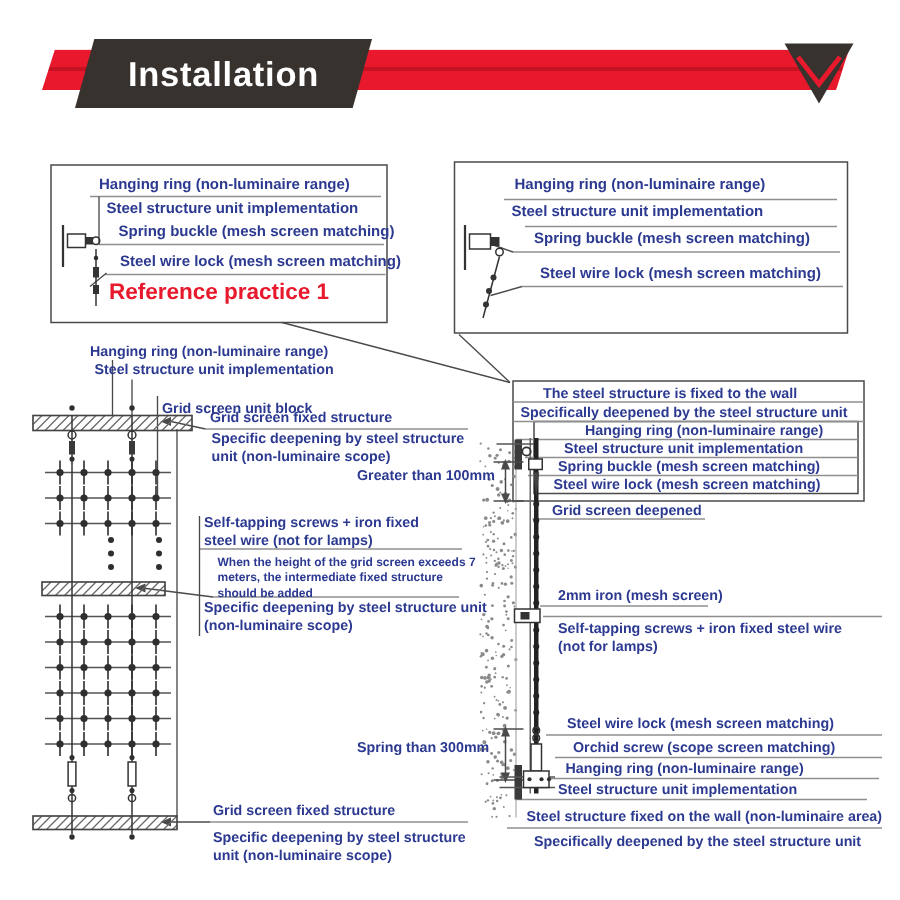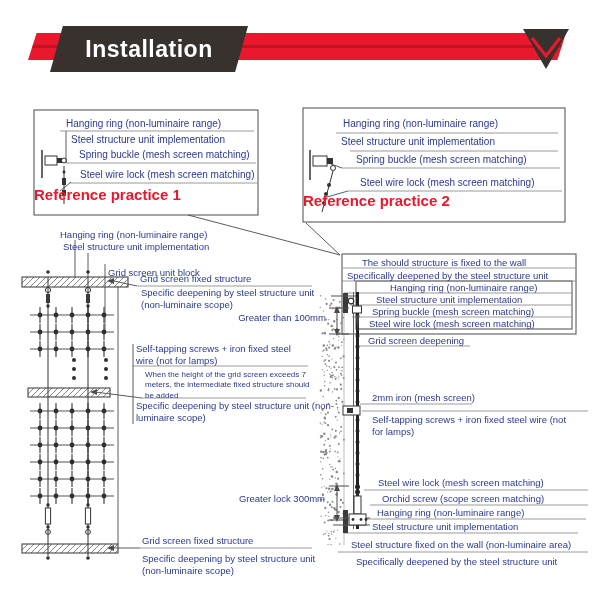--- a/index.html
+++ b/index.html
@@ -1,24 +1,24 @@
 <!DOCTYPE html>
 <html style="--red: #e8192c; --blue: #2b3990;"><head>
 <meta charset="utf-8">
 <style>
   html,body{margin:0;padding:0;background:#fff;}
   #stage{position:relative;width:588px;height:600px;background:#fff;overflow:hidden;
          font-family:"Liberation Sans",sans-serif;}
   #art{position:absolute;left:0;top:0;z-index:1;}
-  .lbl{position:absolute;z-index:2;color:var(--blue,#2b3990);font-weight:400;
+  .lbl{position:absolute;z-index:2;color:var(--blue,#2b3990);font-weight:700;
        font-size:9.5px;line-height:1.25;white-space:nowrap;}
   .wrap{white-space:normal;}
   .note{font-size:8px;line-height:1.3;}
   .ref10{font-size:10px;}
-  .rtitle{color:var(--red,#e8192c);font-weight:700;font-size:15px;text-align:left;white-space:nowrap;}
+  .rtitle{color:var(--red,#e8192c);font-weight:700;font-size:15px;text-align:center;white-space:nowrap;}
   .dim{text-align:center;}
   .band{position:absolute;left:28px;top:33px;width:538px;height:27px;z-index:2;
         background:linear-gradient(180deg,var(--red,#e8192c) 0 44%,#c51222 44% 54%,var(--red,#e8192c) 54%);
         clip-path:polygon(1.6% 0,100% 0,98.4% 100%,0 100%);}
   .plate{position:absolute;left:50px;top:26px;width:198px;height:46px;z-index:3;background:#38322f;
          clip-path:polygon(6.5% 0,100% 0,93.5% 100%,0 100%);
          display:flex;align-items:center;justify-content:center;}
   .plate span{color:#fff;font-weight:700;font-size:23px;letter-spacing:.5px;}
   .tri{position:absolute;left:520px;top:27px;z-index:4;}
 </style>
@@ -567,42 +567,41 @@
   <div class="lbl ref10" style="left:66px;top:118px">Hanging ring (non-luminaire range)</div>
   <div class="lbl ref10" style="left:71px;top:134px">Steel structure unit implementation</div>
   <div class="lbl ref10" style="left:79px;top:149px">Spring buckle (mesh screen matching)</div>
   <div class="lbl ref10" style="left:80px;top:169px">Steel wire lock (mesh screen matching)</div>
   <div class="lbl rtitle" style="left:34px;top:186px;width:224px">Reference practice 1</div>
 
   <div class="lbl ref10" style="left:343px;top:118px">Hanging ring (non-luminaire range)</div>
   <div class="lbl ref10" style="left:341px;top:136px">Steel structure unit implementation</div>
   <div class="lbl ref10" style="left:356px;top:154px">Spring buckle (mesh screen matching)</div>
   <div class="lbl ref10" style="left:360px;top:177px">Steel wire lock (mesh screen matching)</div>
-  <div class="lbl rtitle" style="left:303px;top:192px;width:262px">Reference practice 2</div>
 
   <div class="lbl" style="left:60px;top:229px">Hanging ring (non-luminaire range)</div>
   <div class="lbl" style="left:63px;top:241px">Steel structure unit implementation</div>
   <div class="lbl" style="left:108px;top:267px">Grid screen unit block</div>
   <div class="lbl" style="left:140px;top:273px">Grid screen fixed structure</div>
   <div class="lbl wrap" style="left:141px;top:287px;width:178px">Specific deepening by steel structure unit (non-luminaire scope)</div>
   <div class="lbl wrap" style="left:136px;top:343px;width:158px">Self-tapping screws + iron fixed steel wire (not for lamps)</div>
   <div class="lbl wrap note" style="left:145px;top:370px;width:175px">When the height of the grid screen exceeds 7 meters, the intermediate fixed structure should be added</div>
   <div class="lbl wrap" style="left:136px;top:400px;width:205px">Specific deepening by steel structure unit (non-luminaire scope)</div>
   <div class="lbl dim" style="left:238px;top:312px;width:88px">Greater than 100mm</div>
-  <div class="lbl dim" style="left:238px;top:493px;width:88px">Greater lock 300mm</div>
+  <div class="lbl dim" style="left:238px;top:493px;width:88px">Spring than 300mm</div>
   <div class="lbl" style="left:142px;top:535px">Grid screen fixed structure</div>
   <div class="lbl wrap" style="left:142px;top:553px;width:178px">Specific deepening by steel structure unit (non-luminaire scope)</div>
 
-  <div class="lbl" style="left:362px;top:257px">The should structure is fixed to the wall</div>
+  <div class="lbl" style="left:362px;top:257px">The steel structure is fixed to the wall</div>
   <div class="lbl" style="left:347px;top:270px">Specifically deepened by the steel structure unit</div>
   <div class="lbl" style="left:390px;top:282px">Hanging ring (non-luminaire range)</div>
   <div class="lbl" style="left:376px;top:294px">Steel structure unit implementation</div>
   <div class="lbl" style="left:372px;top:306px">Spring buckle (mesh screen matching)</div>
   <div class="lbl" style="left:369px;top:318px">Steel wire lock (mesh screen matching)</div>
-  <div class="lbl" style="left:368px;top:335px">Grid screen deepening</div>
+  <div class="lbl" style="left:368px;top:335px">Grid screen deepened</div>
   <div class="lbl" style="left:372px;top:392px">2mm iron (mesh screen)</div>
   <div class="lbl wrap" style="left:372px;top:414px;width:198px">Self-tapping screws + iron fixed steel wire (not for lamps)</div>
   <div class="lbl" style="left:378px;top:477px">Steel wire lock (mesh screen matching)</div>
   <div class="lbl" style="left:382px;top:493px">Orchid screw (scope screen matching)</div>
   <div class="lbl" style="left:377px;top:507px">Hanging ring (non-luminaire range)</div>
   <div class="lbl" style="left:372px;top:521px">Steel structure unit implementation</div>
   <div class="lbl" style="left:351px;top:539px">Steel structure fixed on the wall (non-luminaire area)</div>
   <div class="lbl" style="left:356px;top:556px">Specifically deepened by the steel structure unit</div>
 </div>
 

